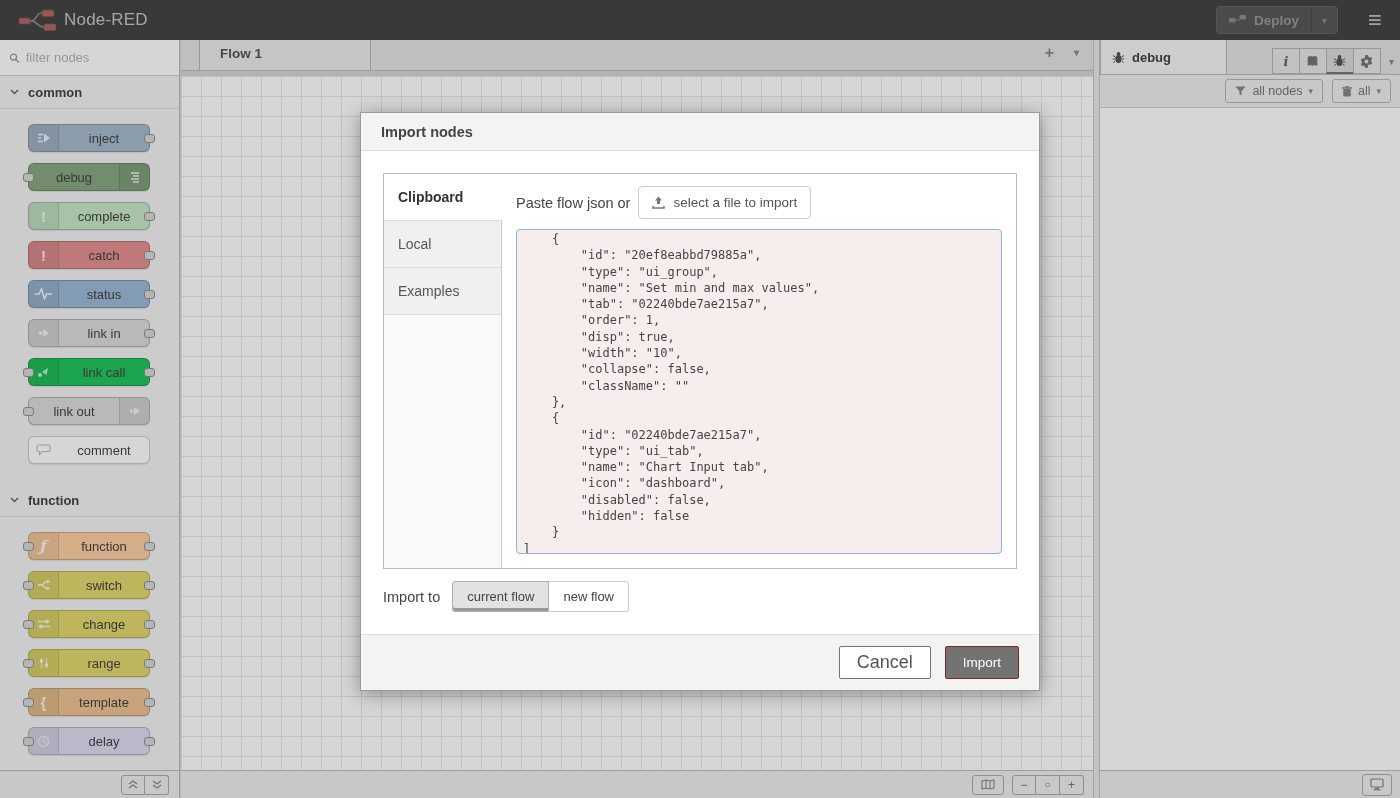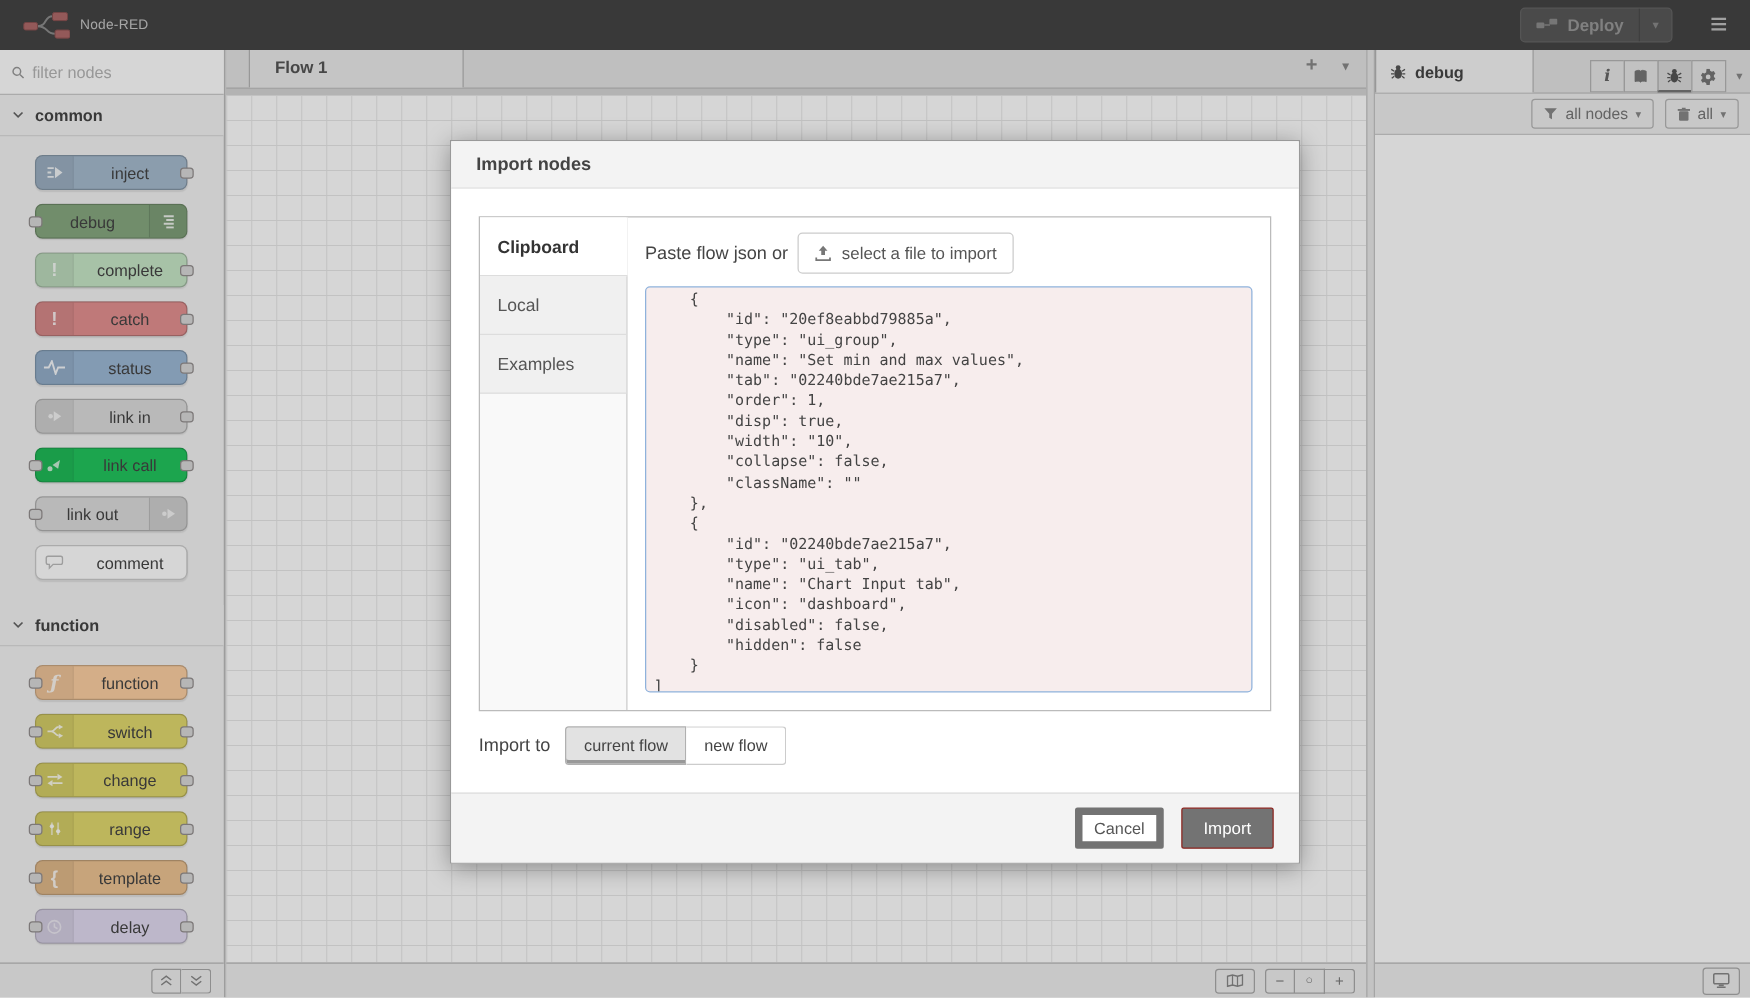--- a/index.html
+++ b/index.html
@@ -4,21 +4,21 @@
 <style>
   * { margin:0; padding:0; box-sizing:border-box; }
   html,body { width:1400px; height:798px; overflow:hidden; background:#d6d6d6;
     font-family:"Liberation Sans", sans-serif; }
   .stage { position:relative; width:1400px; height:798px; }
 
   
   .app-header { position:absolute; top:0; left:0; right:0; height:40px; background:#444;
     display:flex; align-items:center; padding:0 10px; z-index:1; }
   .logo { display:flex; align-items:center; gap:8px; margin-left:8px; }
-  .logo-title { color:#c7c7c7; font-size:11px; letter-spacing:.2px; }
+  .logo-title { color:#c7c7c7; font-size:17px; letter-spacing:.2px; }
   .hdr-right { margin-left:auto; display:flex; align-items:center; gap:22px; }
   .deploy-btn { display:flex; align-items:center; height:28px; background:#595959;
     border:1px solid #666; border-radius:4px; overflow:hidden; }
   .deploy-main { display:flex; align-items:center; gap:8px; padding:0 12px; }
   .deploy-label { color:#999; font-size:13.5px; font-weight:700; }
   .deploy-caret { width:26px; height:28px; display:flex; align-items:center; justify-content:center;
     border-left:1px solid #4c4c4c; color:#8a8a8a; font-size:10px; }
   .hamburger { color:#c0c0c0; font-size:24px; line-height:1; padding:0 8px; cursor:pointer; }
 
   
@@ -138,22 +138,22 @@
   .import-to-row { margin-top:12px; display:flex; align-items:center; gap:12px;
     font-size:14.5px; color:#444; }
   .seg { display:inline-flex; }
   .seg-btn { height:31px; padding:0 14px; font-size:13px; color:#444; background:#fff;
     border:1px solid #ccc; display:flex; align-items:center; cursor:pointer; }
   .seg-btn.selected { background:#e2e2e2; box-shadow:inset 0 -3px 0 #999; border-color:#b0b0b0; }
   .seg-btn.first { border-radius:3px 0 0 3px; }
   .seg-btn.last { border-radius:0 3px 3px 0; border-left:none; }
   .dlg-footer { height:56px; background:#f3f3f3; border-top:1px solid #ddd; display:flex;
     align-items:center; justify-content:flex-end; gap:14px; padding:0 20px; }
-  .btn-cancel { height:33px; padding:0 9px; background:#fff; border:6px solid #737373;
-    border-radius:2px; font-size:13px; color:#555; cursor:pointer;
+  .btn-cancel { height:33px; padding:0 17px; background:#fff; border:1px solid #737373;
+    border-radius:2px; font-size:18px; color:#555; cursor:pointer;
     font-family:"Liberation Sans", sans-serif; }
   .btn-import { height:33px; padding:0 17px; border:1px solid #8c241f; border-radius:2px;
     font-size:13.5px; color:#fff; cursor:pointer; font-family:"Liberation Sans", sans-serif; }
 </style>
 </head>
 <body>
 
 <div class="stage">
 
   <div class="app-header">

